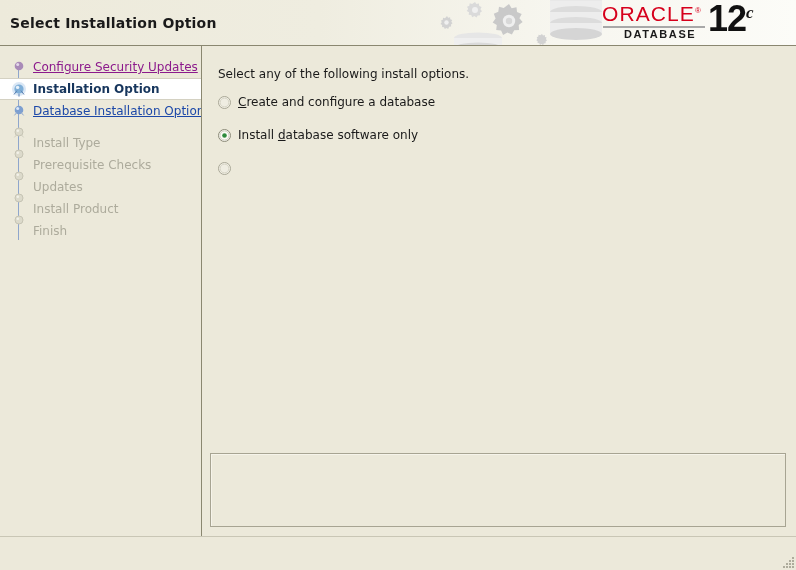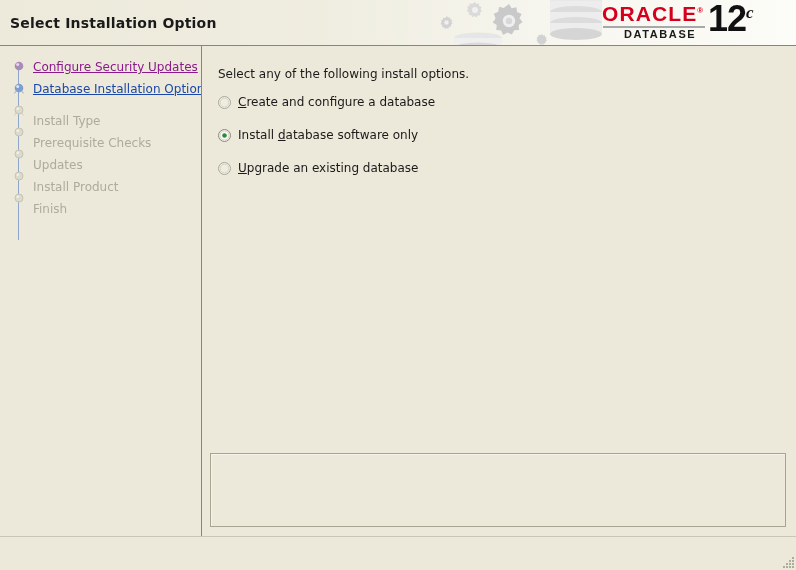--- a/index.html
+++ b/index.html
@@ -58,21 +58,21 @@
   .logo {
     position: absolute;
     left: 602px; top: 2px;
     width: 190px; height: 40px;
   }
   .logo-oracle {
     position: absolute;
     left: 0; top: 1px;
     font-family: "Liberation Sans", sans-serif;
     font-size: 21px;
-    font-weight: bold;
+    font-weight: normal;
     color: #D6001C;
     letter-spacing: 1.1px;
     line-height: 1;
   }
   .logo-reg {
     font-size: 8px;
     vertical-align: super;
     letter-spacing: 0;
   }
   .logo-bar {
@@ -318,20 +318,31 @@
         <div class="nav-connector" style="top: 8px; height: 176px;"></div>
         <div class="nav-item">
           <span class="nav-node">
             <svg width="16" height="16" viewBox="0 0 16 16">
               <circle cx="8" cy="7" r="4.3" fill="#A98BB8"></circle>
               <circle cx="6.7" cy="5.6" r="1.5" fill="#E4D8EA"></circle>
             </svg>
           </span>
           <span class="nav-label visited">Configure Security Updates</span>
         </div>
+        <div class="nav-item current">
+          <span class="nav-node">
+            <svg width="16" height="16" viewBox="0 0 16 16">
+              <circle cx="8" cy="8" r="7" fill="#BBD4EC" opacity="0.55"></circle>
+              <circle cx="8" cy="8" r="4.6" fill="#7FAFD8"></circle>
+              <circle cx="6.6" cy="6.4" r="1.7" fill="#E8F2FB"></circle>
+              <path d="M3 13.5L6 9.6M13 13.5L10 9.6M8 12.6v3" stroke="#5B7FB0" stroke-width="1" fill="none"></path>
+            </svg>
+          </span>
+          <span class="nav-label active">Installation Option</span>
+        </div>
         <div class="nav-item">
           <span class="nav-node">
             <svg width="16" height="16" viewBox="0 0 16 16">
               <circle cx="8" cy="7" r="4.3" fill="#7D9FD0"></circle>
               <circle cx="6.7" cy="5.6" r="1.5" fill="#DCE7F6"></circle>
               <path d="M3.4 12.4L6.2 9M12.6 12.4L9.8 9" stroke="#8FA6CC" stroke-width="1" fill="none"></path>
             </svg>
           </span>
           <span class="nav-label link">Database Installation Options</span>
         </div>
@@ -408,21 +419,20 @@
           </span>
           <span class="radio-text">Install <span class="mn">d</span>atabase software only</span>
         </div>
         <div class="radio-row">
           <span class="radio-mark">
             <svg width="13" height="13" viewBox="0 0 13 13">
               <circle cx="6.5" cy="6.5" r="6" fill="#F3F1E7" stroke="#A9A796" stroke-width="1"></circle>
               <circle cx="6.5" cy="6.5" r="4.4" fill="#EFEDE2" stroke="#D5D3C4" stroke-width="1"></circle>
             </svg>
           </span>
-          <span class="radio-text"><span class="mn">U</span>pgrade an existing database</span>
         </div>
       </div>
     <div class="msg-panel"></div>
   </div>
 
   <div class="bottombar-rule"></div>
   <div class="bottombar">
 
     <svg class="resize-grip" viewBox="0 0 14 14">
       <g fill="#AEAC9C">

